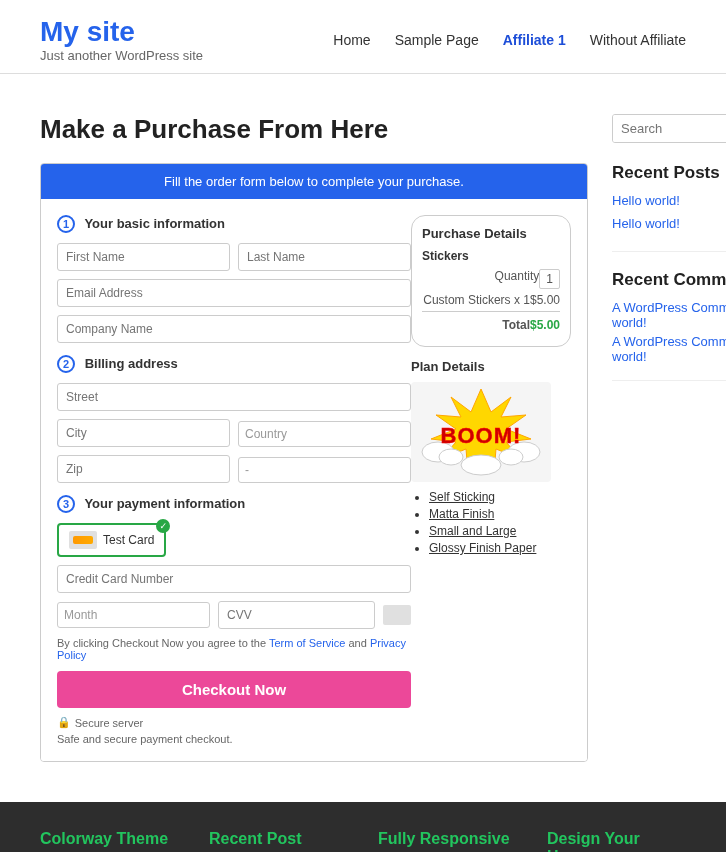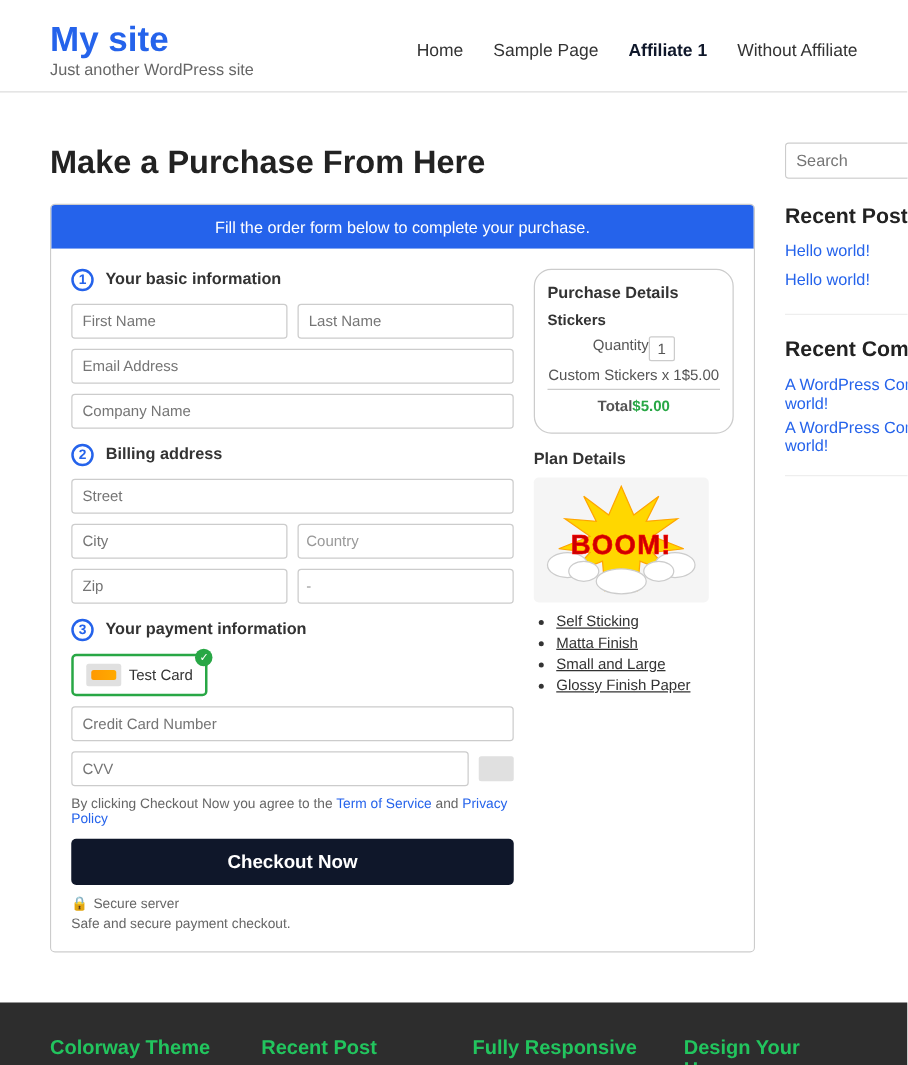--- a/index.html
+++ b/index.html
@@ -4,68 +4,68 @@
   <style>
     * { box-sizing: border-box; margin: 0; padding: 0; }
     body { font-family: Arial, sans-serif; font-size: 14px; color: #333; background: #fff; }
 
     
     .site-header { padding: 16px 40px 10px; border-bottom: 1px solid #ddd; display: flex; align-items: center; justify-content: space-between; }
     .site-title { font-size: 28px; font-weight: bold; color: #2563eb; }
     .site-tagline { font-size: 13px; color: #666; }
     nav { display: flex; gap: 24px; align-items: center; }
     nav a { text-decoration: none; color: #333; font-size: 14px; }
-    nav a.active { color: #0f172a; font-weight: bold; }
+    nav a.active { color: #1d4ed8; font-weight: bold; }
     nav a.no-affiliate { color: #333; }
 
     
     .main-container { max-width: 726px; margin: 16px auto; padding: 24px 40px; display: flex; gap: 24px; }
     .content-area { flex: 1; }
     .page-title { font-size: 26px; font-weight: bold; color: #222; margin-bottom: 18px; }
 
     
     .form-box { border: 1px solid #ccc; border-radius: 4px; overflow: hidden; }
     .form-header { background: #2563eb; color: #fff; text-align: center; padding: 10px; font-size: 13px; }
-    .form-body { display: flex; padding: 16px; gap: 16px; background: #fff; }
+    .form-body { display: flex; padding: 16px; background: #fff; }
     .form-left { flex: 1; }
     .form-right { width: 160px; }
 
     .section-title { font-size: 13px; font-weight: bold; color: #333; margin-bottom: 10px; }
     .section-num { display: inline-flex; align-items: center; justify-content: center; width: 18px; height: 18px; border-radius: 50%; border: 2px solid #2563eb; color: #2563eb; font-size: 11px; font-weight: bold; margin-right: 6px; }
 
-    .form-row { display: flex; gap: 8px; margin-bottom: 8px; }
+    .form-row { display: flex; gap: 8px; margin-bottom: 8px; align-items: flex-end; }
     .form-input { border: 1px solid #ccc; border-radius: 3px; padding: 6px 8px; font-size: 12px; width: 100%; color: #999; }
     .form-input-half { flex: 1; border: 1px solid #ccc; border-radius: 3px; padding: 6px 8px; font-size: 12px; color: #999; }
 
     .billing-section { margin-top: 12px; }
     .payment-section { margin-top: 12px; }
 
     .card-selector { border: 2px solid #28a745; border-radius: 4px; padding: 6px 10px; display: inline-flex; align-items: center; gap: 6px; font-size: 12px; margin-bottom: 8px; position: relative; }
     .card-check { position: absolute; top: -6px; right: -6px; background: #28a745; border-radius: 50%; width: 14px; height: 14px; display: flex; align-items: center; justify-content: center; color: #fff; font-size: 9px; }
 
     .test-card-note { font-size: 11px; color: #666; margin-bottom: 8px; }
     .test-card-note a { color: #28a745; text-decoration: none; }
     .test-card-note a.fail { color: #e44; }
 
     .card-icon { width: 28px; height: 18px; background: #e0e0e0; border-radius: 2px; display: inline-block; position: relative; }
     .card-icon::after { content: ''; position: absolute; top: 50%; left: 4px; transform: translateY(-50%); width: 20px; height: 8px; background: linear-gradient(to right, #f90, #fa0); border-radius: 2px; }
 
     .agree-text { font-size: 11px; color: #666; margin-bottom: 10px; }
     .agree-text a { color: #2563eb; text-decoration: none; }
 
-    .checkout-btn { background: #0f172a; color: #fff; border: none; border-radius: 4px; padding: 10px 24px; font-size: 15px; font-weight: bold; cursor: pointer; width: 100%; }
+    .checkout-btn { background: #ec4899; color: #fff; border: none; border-radius: 4px; padding: 10px 24px; font-size: 15px; font-weight: bold; cursor: pointer; width: 100%; }
 
     .secure-line { font-size: 11px; color: #666; margin-top: 8px; display: flex; align-items: center; gap: 4px; }
     .secure-text-small { font-size: 11px; color: #666; margin-top: 4px; }
 
     
     .purchase-box { border: 1px solid #ccc; border-radius: 14px; padding: 10px; font-size: 12px; }
     .purchase-title { font-weight: bold; font-size: 13px; margin-bottom: 8px; color: #333; }
     .purchase-subtitle { font-weight: bold; color: #333; margin-bottom: 6px; }
-    .purchase-row { display: flex; justify-content: center; margin-bottom: 4px; color: #555; }
+    .purchase-row { display: flex; justify-content: flex-end; margin-bottom: 4px; color: #555; }
     .purchase-qty { display: flex; align-items: center; gap: 4px; }
     .qty-box { border: 1px solid #ccc; padding: 2px 6px; border-radius: 2px; }
     .purchase-row.total { font-weight: bold; border-top: 1px solid #ccc; padding-top: 6px; margin-top: 4px; }
     .total-amount { color: #28a745; }
 
     .plan-details { margin-top: 12px; }
     .plan-title { font-weight: bold; font-size: 13px; color: #333; margin-bottom: 8px; }
 
     
     .boom-img { width: 140px; height: 100px; background: #f5f5f5; border-radius: 4px; display: flex; align-items: center; justify-content: center; margin-bottom: 8px; overflow: hidden; }
@@ -176,20 +176,23 @@
             </div>
             <div class="card-selector">
               <span class="card-icon"></span>
               <span>Test Card</span>
               <span class="card-check">✓</span>
             </div>
             <div class="form-row">
               <input class="form-input" type="text" placeholder="Credit Card Number" style="">
             </div>
             <div class="month-year-row form-row">
+              <select class="form-select month-select">
+                <option>Month</option>
+              </select>
               <input class="form-input cvv-input" type="text" placeholder="CVV" style="">
               <span class="cvv-icon"></span>
             </div>
             <div class="agree-text">
               <span>By clicking Checkout Now you agree to the</span>
               <a href="#">Term of Service</a>
               <span>and</span>
               <a href="#">Privacy Policy</a>
             </div>
             <button class="checkout-btn">Checkout Now</button>

